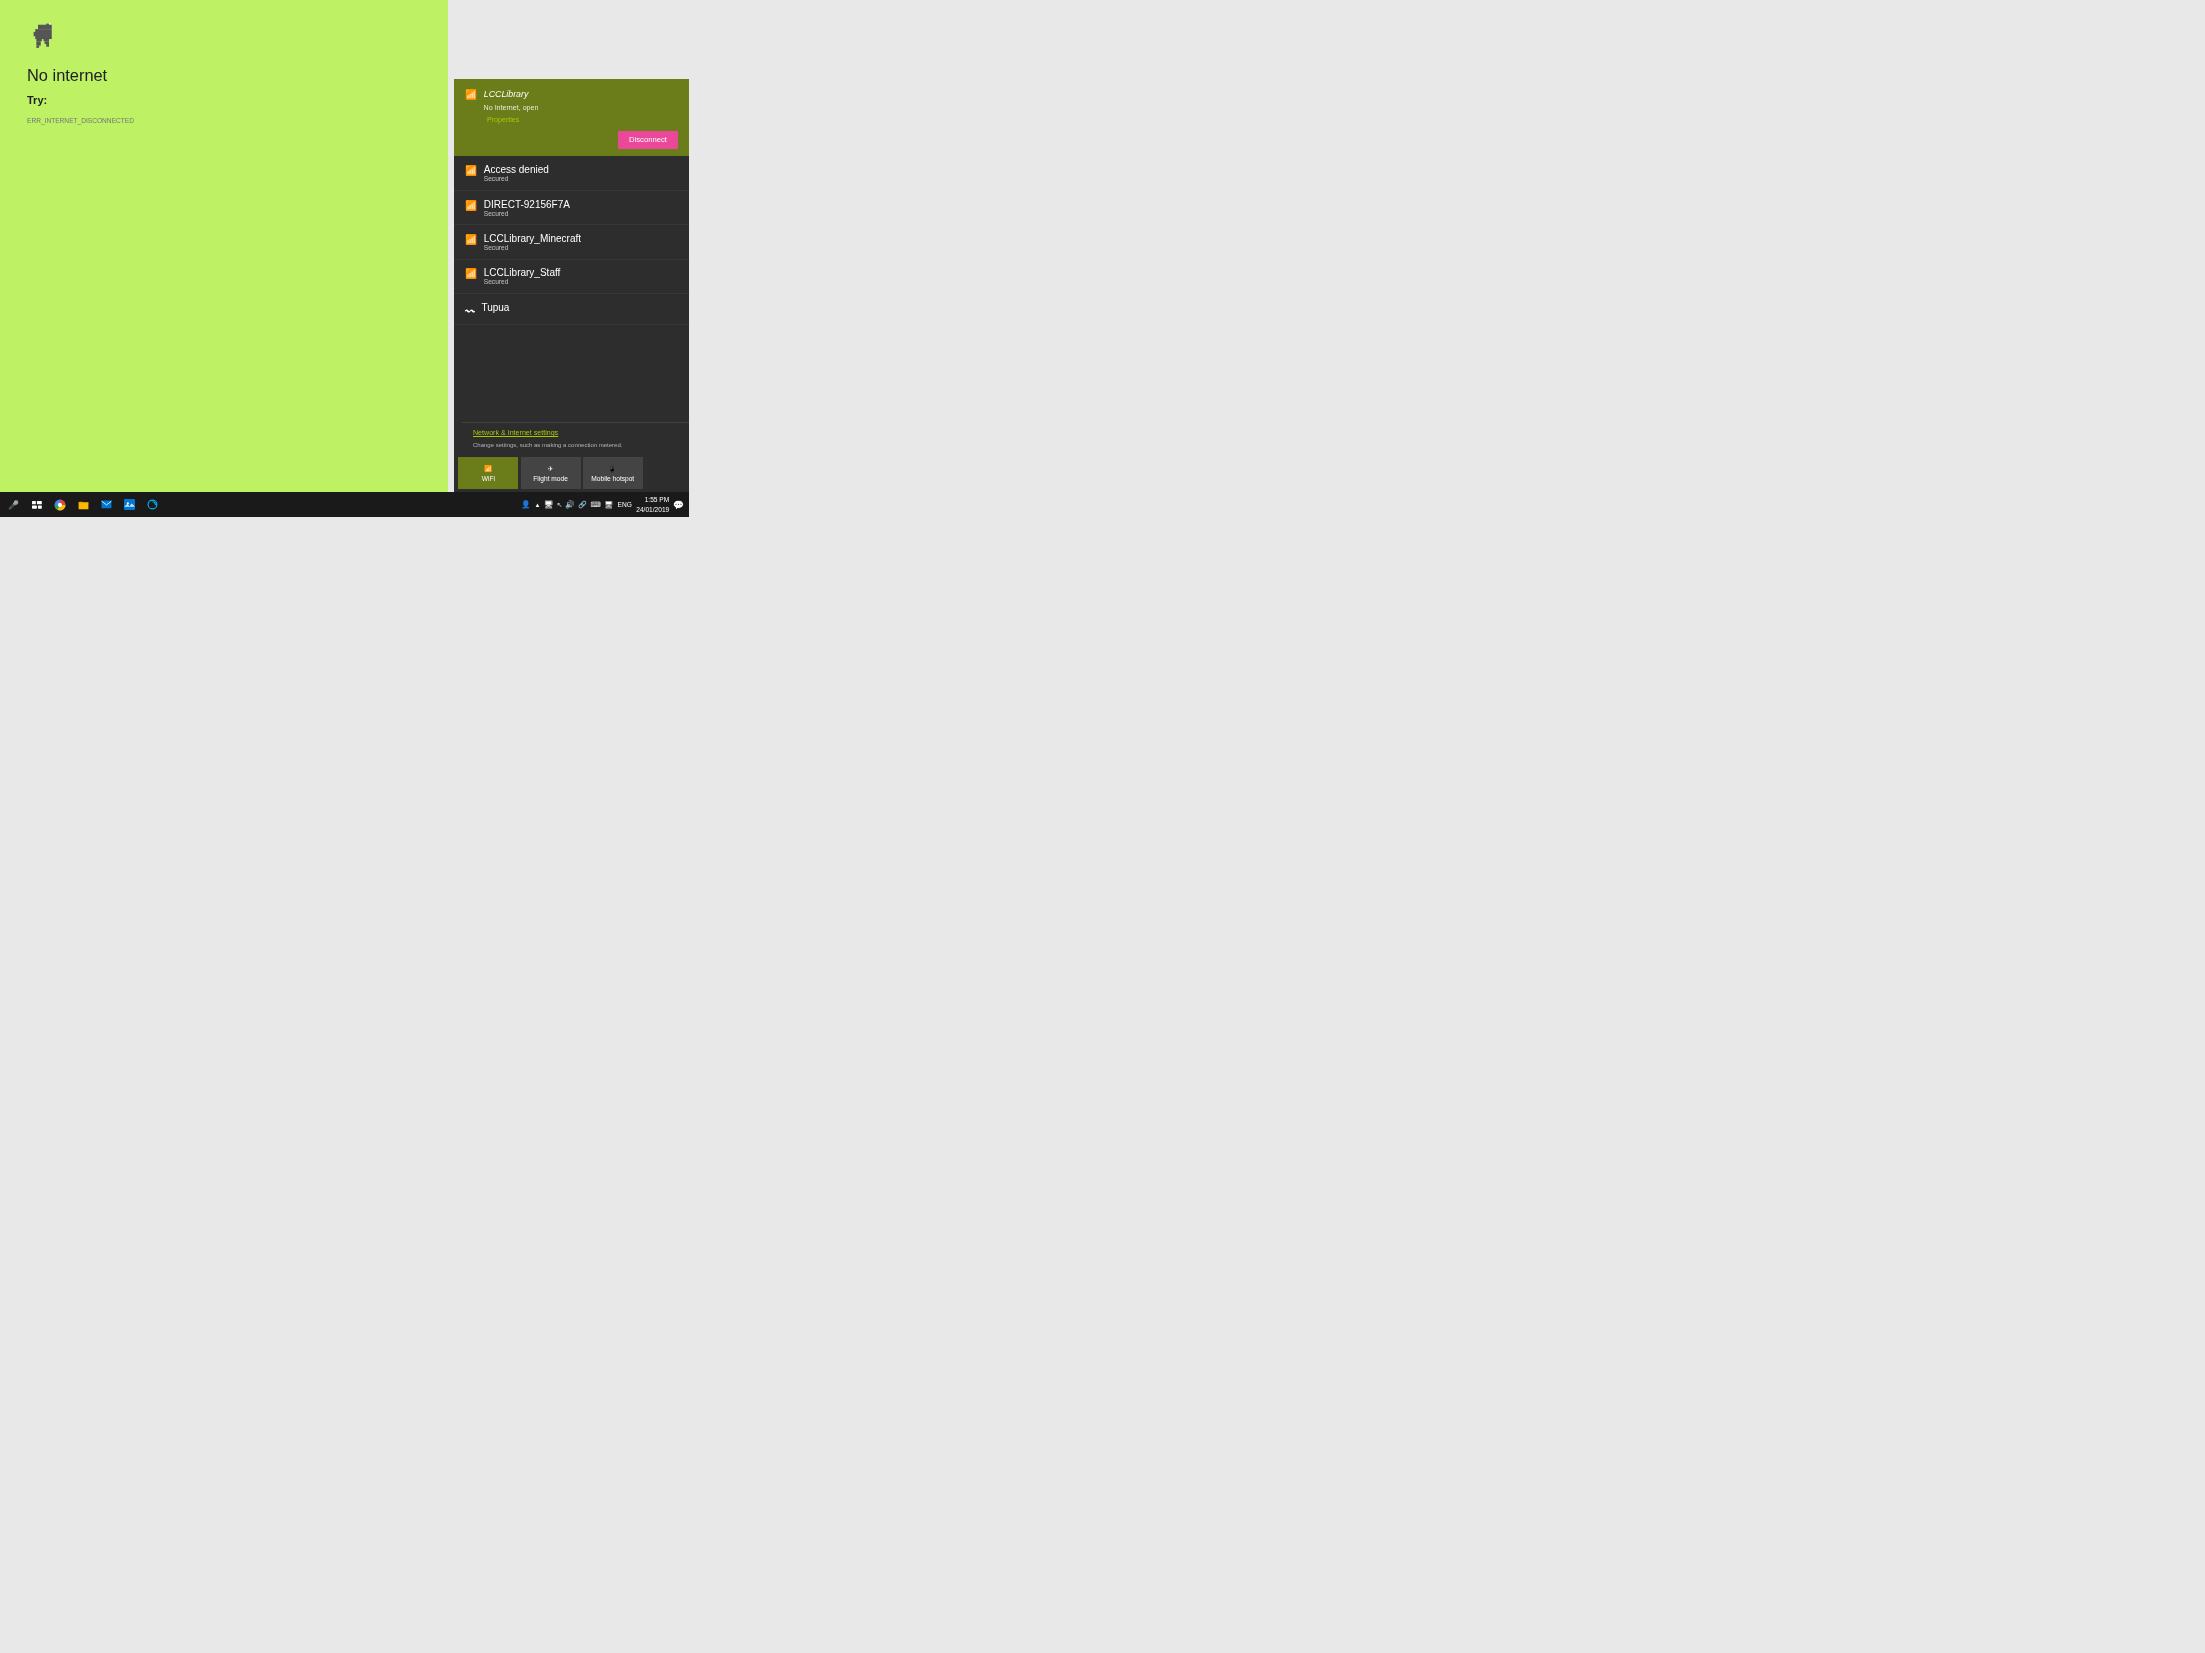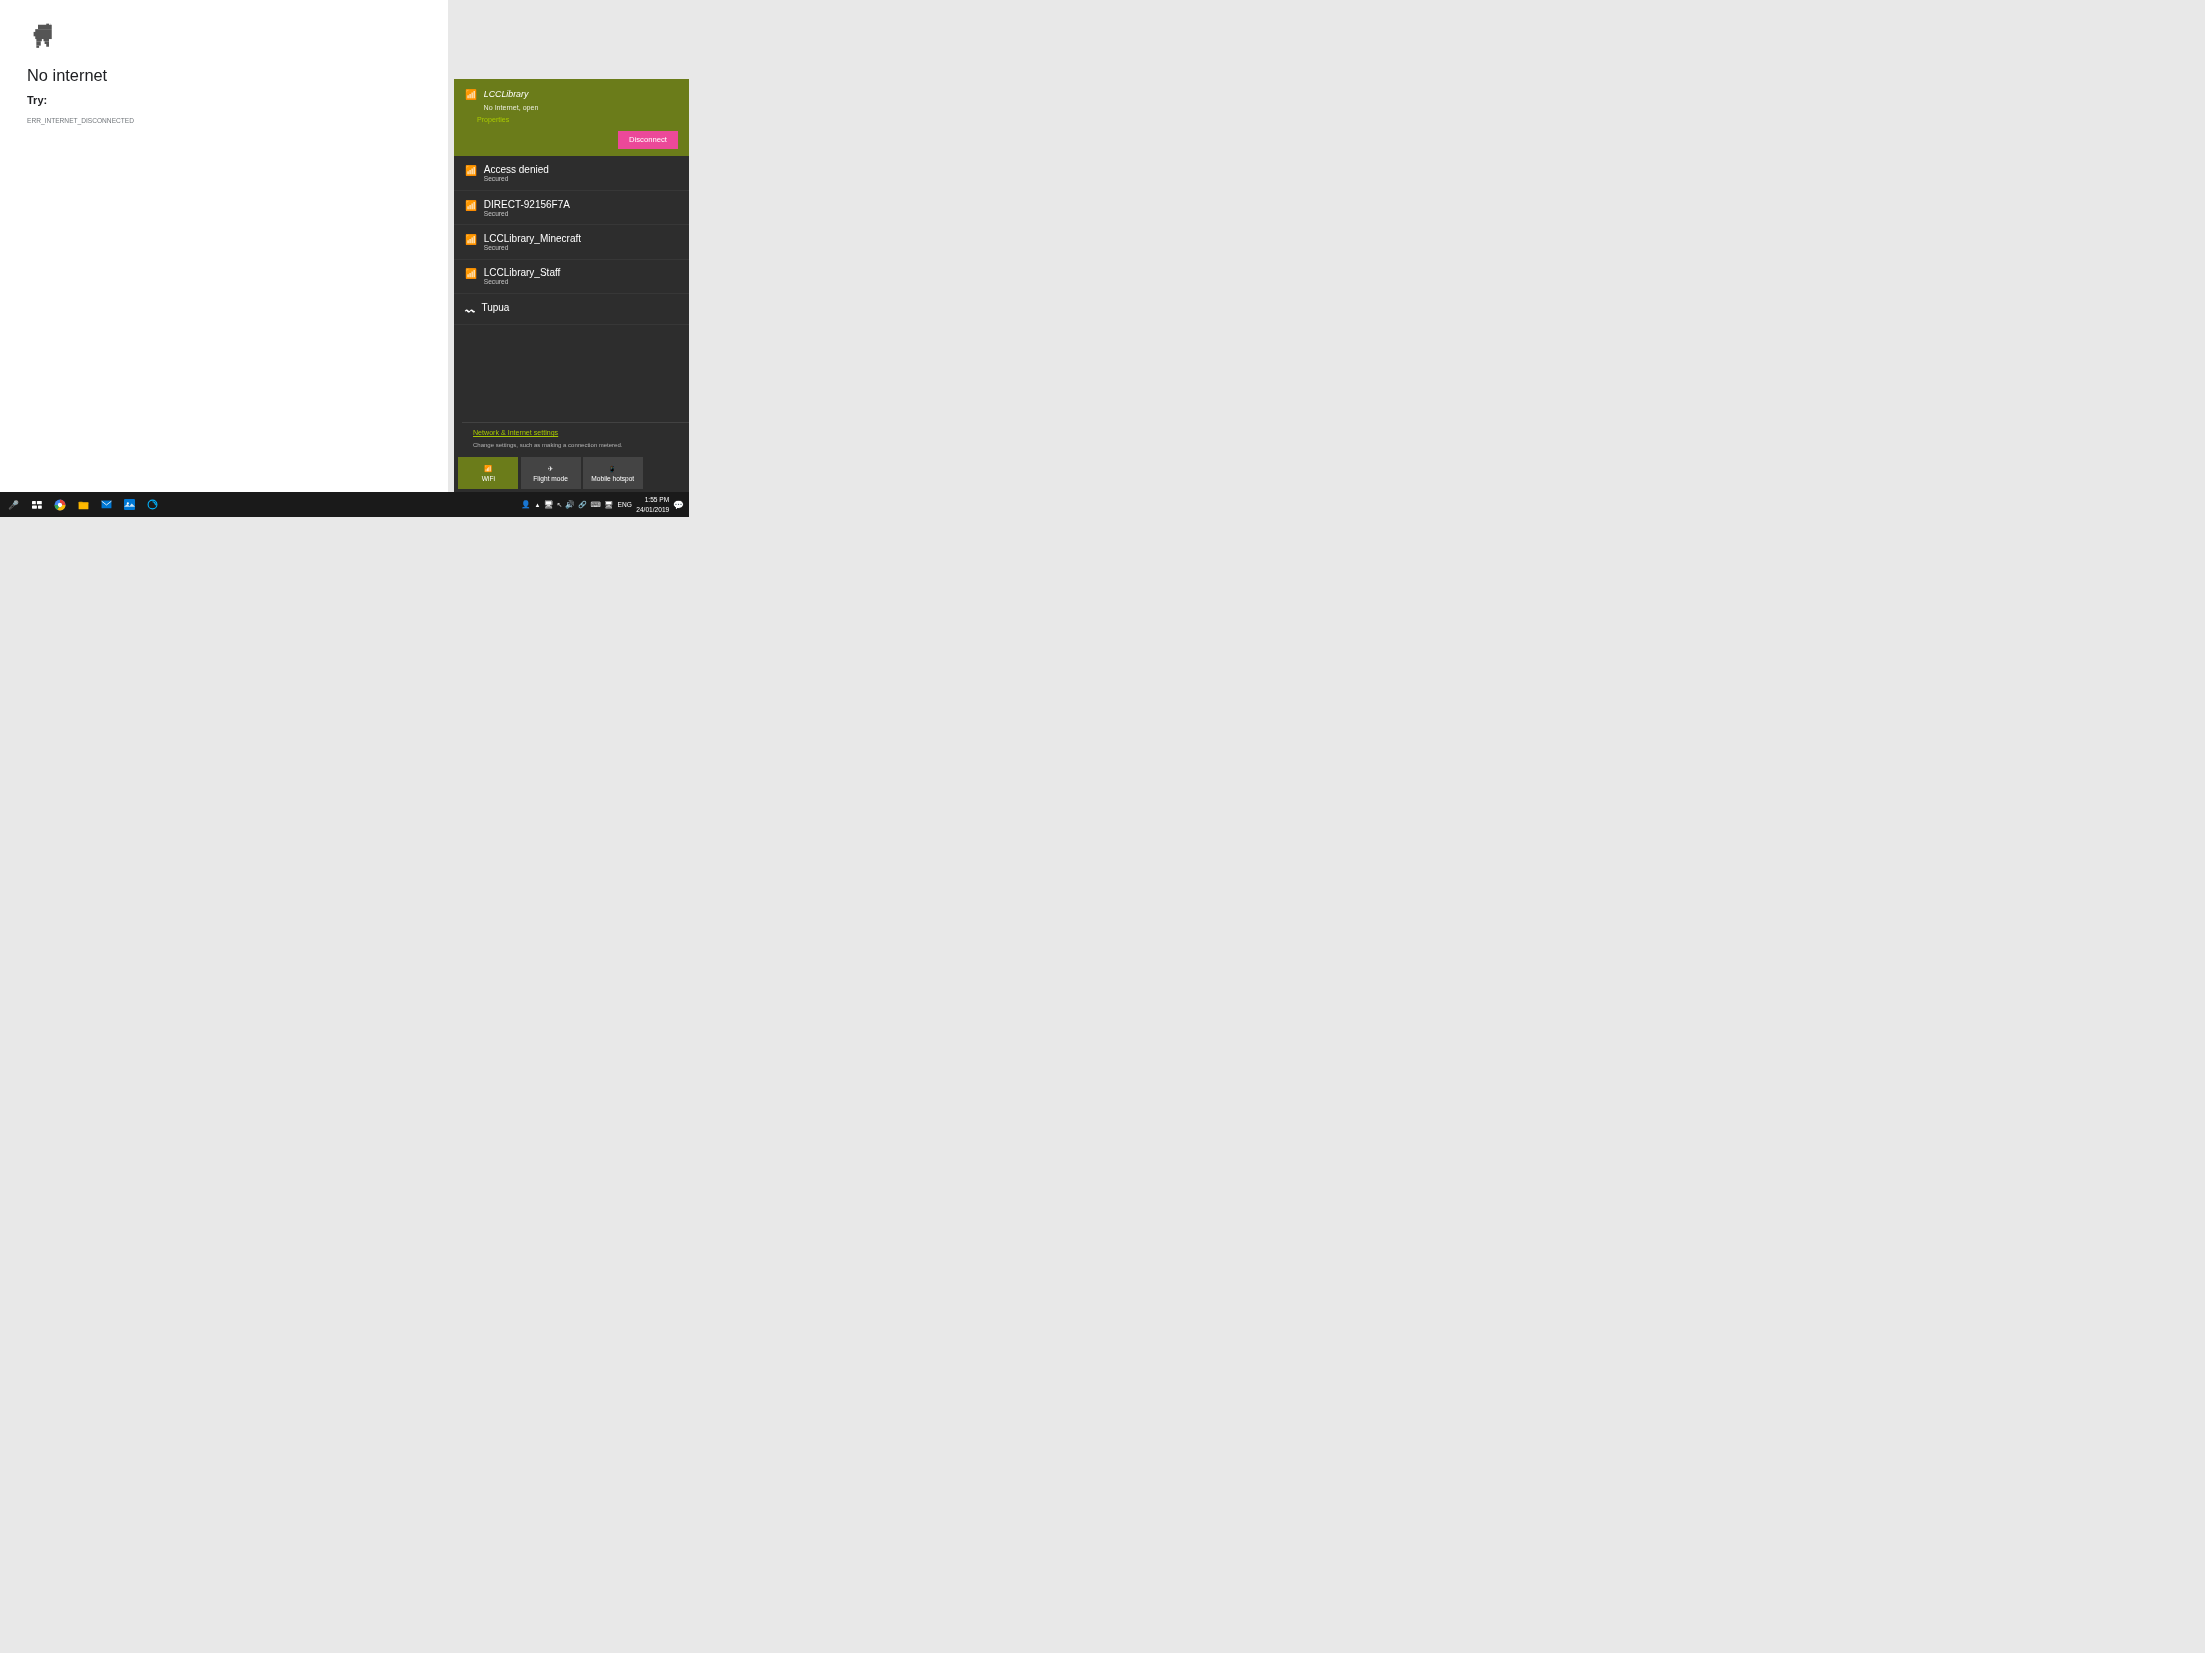--- a/index.html
+++ b/index.html
@@ -11,21 +11,21 @@
       overflow: hidden;
       position: relative;
     }
 
     
     .browser-content {
       position: absolute;
       top: 0; left: 0;
       width: 448px;
       height: 492px;
-      background: #ffffff;
+      background: #bef264;
       padding: 22px 27px;
     }
 
     .dino-icon {
       width: 33px;
       height: 33px;
       margin-bottom: 11px;
     }
 
     .no-internet-title {
@@ -102,21 +102,21 @@
     .network-status {
       font-size: 7.1px;
       color: rgba(255,255,255,0.85);
       margin-left: 18.6px;
     }
 
     .properties-link {
       color: #a8c800;
       font-size: 7.1px;
       text-decoration: none;
-      margin-left: 12px;
+      margin-left: 22px;
       display: block;
       margin-top: 4.4px;
       margin-bottom: 6.6px;
     }
 
     .disconnect-btn {
       background: #ec4899;
       color: white;
       border: none;
       padding: 4.4px 11px;

